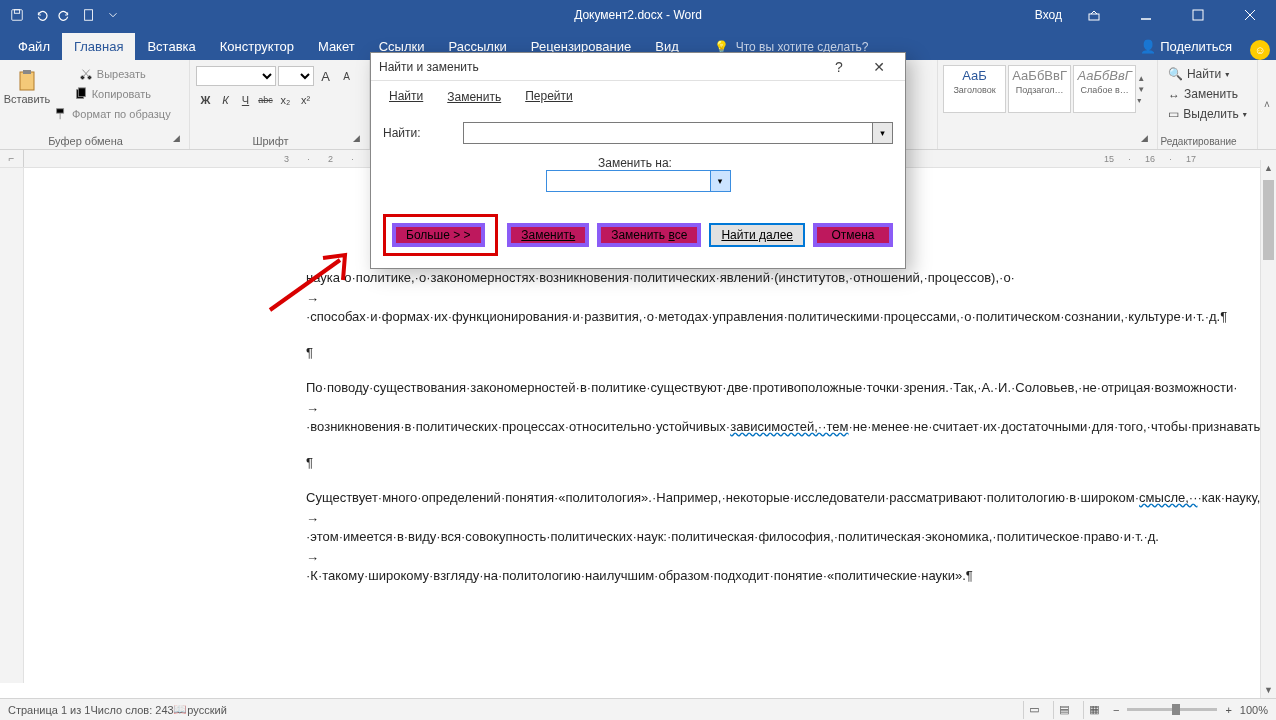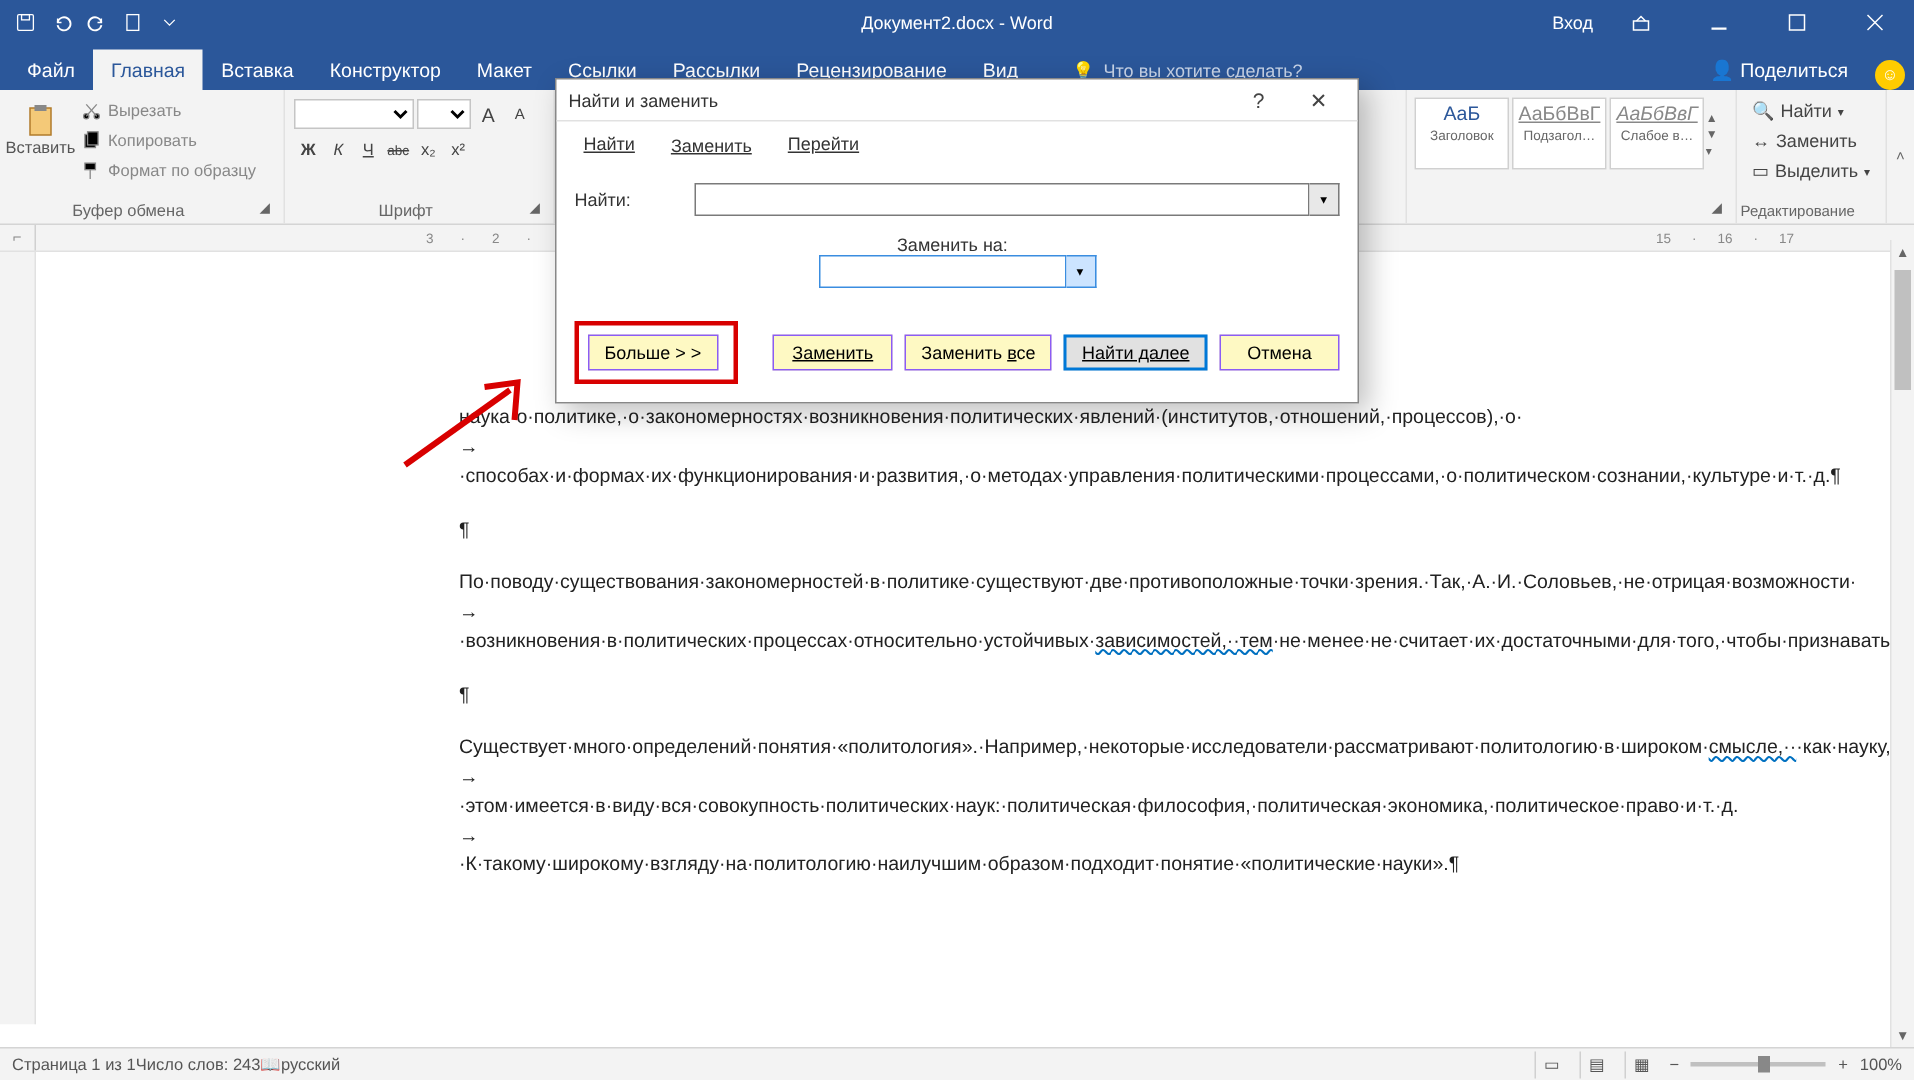--- a/index.html
+++ b/index.html
@@ -22,36 +22,36 @@
 .smiley { width: 20px; height: 20px; border-radius: 50%; background: #ffcc00; margin-left: 8px; display:flex; align-items:center; justify-content:center; font-size:11px; }
 
 .ribbon-body { background: #f3f3f3; height: 90px; border-bottom: 1px solid #d4d4d4; display: flex; }
 .ribbon-group { border-right: 1px solid #e1e1e1; padding: 4px 6px; display: flex; flex-direction: column; position: relative; }
 .ribbon-group-label { position: absolute; bottom: 2px; left: 0; right: 18px; text-align: center; font-size: 11px; color: #666; }
 .group-expand { position: absolute; bottom: 4px; right: 4px; width: 12px; height: 12px; font-size:9px; color:#666; }
 
 .clipboard-grp { width: 190px; display:flex; flex-direction:row; gap:2px; }
 .paste-big { width: 42px; display:flex; flex-direction:column; align-items:center; padding-top:4px; font-size:11px; color:#555; border:1px solid transparent; }
 .paste-big svg { width:24px; height:24px; }
-.clip-small { display:flex; flex-direction:column; gap:4px; padding-top:2px; }
+.clip-small { display:flex; flex-direction:column; gap:4px; padding-top:2px;align-items:center; }
 .clip-item { display:flex; align-items:center; gap:4px; font-size:11px; color:#888; padding:1px 4px; }
 .clip-item svg { width:14px; height:14px; stroke:#888; }
 
 .font-grp { width: 180px; }
 .font-row1 { display:flex; gap:2px; align-items:center; padding:2px 0; }
 .font-dropdown { border:1px solid #c5c5c5; background:#fff; height:20px; font-size:11px; }
 .fontname { width:80px; }
 .fontsize { width:36px; }
 .font-btn { width:19px; height:20px; display:flex; align-items:center; justify-content:center; font-size:11px; color:#444; border:1px solid transparent; }
 .font-row2 { display:flex; gap:1px; align-items:center; padding:2px 0; }
 
 .styles-grp { width:220px; padding:4px; }
 .style-box { display:inline-block; width:64px; height:48px; border:1px solid #d0d0d0; background:#fff; margin:1px; text-align:center; font-size:9px; color:#666; padding:2px; }
 .style-preview { font-size:13px; color:#2b579a; margin-bottom:2px; }
-.style-box.sub .style-preview { color:#888;text-decoration:underline; }
+.style-box.sub .style-preview { color:#888; }
 
 .edit-grp { width:100px; padding-top:4px; }
 .edit-item { display:flex; align-items:center; gap:4px; font-size:12px; color:#444; padding:3px 4px; cursor:pointer; }
 
 .ruler-area { height:18px; background:#f3f3f3; border-bottom:1px solid #e1e1e1; display:flex; align-items:center; position:relative; overflow:hidden; }
 .ruler-corner { width:24px; height:18px; border-right:1px solid #d0d0d0; display:flex; align-items:center; justify-content:center; font-size:10px; color:#888; }
 .ruler-h { flex:1; font-size:9px; color:#888; padding-left:260px; display:flex; gap:18px; }
 
 .doc-area { position:relative; height:515px; background:#fff; overflow:hidden; }
 .vruler { position:absolute; left:0; top:0; width:24px; height:100%; background:#f3f3f3; border-right:1px solid #e1e1e1; }
@@ -71,21 +71,21 @@
 .form-row { display:flex; align-items:center; margin:6px 0; }
 .form-row label { width:80px; color:#333; }
 .combo { flex:1; display:flex; }
 .combo input { flex:1; height:22px; border:1px solid #7a7a7a; padding:0 4px; font-size:12px; }
 .combo .dd { width:20px; height:22px; border:1px solid #7a7a7a; border-left:none; display:flex; align-items:center; justify-content:center; font-size:9px; background:#e8e8e8; }
 .combo.blue .dd { background:#cce4ff; border-color:#3a8de0; }
 .combo.blue input { border-color:#3a8de0; }
 .param-row { display:flex; font-size:12px; padding:0 0 6px; }
 .param-row .pl { width:80px; }
 .dlg-buttons { display:flex; justify-content:flex-end; gap:8px; padding:10px 12px 12px; align-items:center; }
-.dlg-btn { min-width:80px; height:24px; background:#fef9c3; border:1px solid #8b5cf6; font-size:12px; cursor:pointer; padding:0 10px; }
+.dlg-btn { min-width:80px; height:24px; background:#be185d; border:4px solid #8b5cf6; font-size:12px; cursor:pointer; padding:0 10px; }
 .dlg-btn.primary { border:2px solid #0078d7; background:#e1e1e1; }
 .more-wrap { border:3px solid #d80000; padding:6px 10px 6px 6px; margin-right:auto; }
 .dlg-btn .u { text-decoration:underline; }
 
 .red-arrow { position:absolute; left:265px; top:250px; z-index:50; pointer-events:none; }
 
 .statusbar { position:absolute; bottom:0; left:0; right:0; height:22px; background:#f3f3f3; border-top:1px solid #d4d4d4; display:flex; align-items:center; font-size:11px; color:#555; padding:0 8px; }
 .status-right { margin-left:auto; display:flex; align-items:center; gap:8px; }
 .view-btn { width:22px; height:18px; display:flex; align-items:center; justify-content:center; border-left:1px solid #d0d0d0; }
 .zoom-slider { width:90px; height:3px; background:#c0c0c0; position:relative; }

